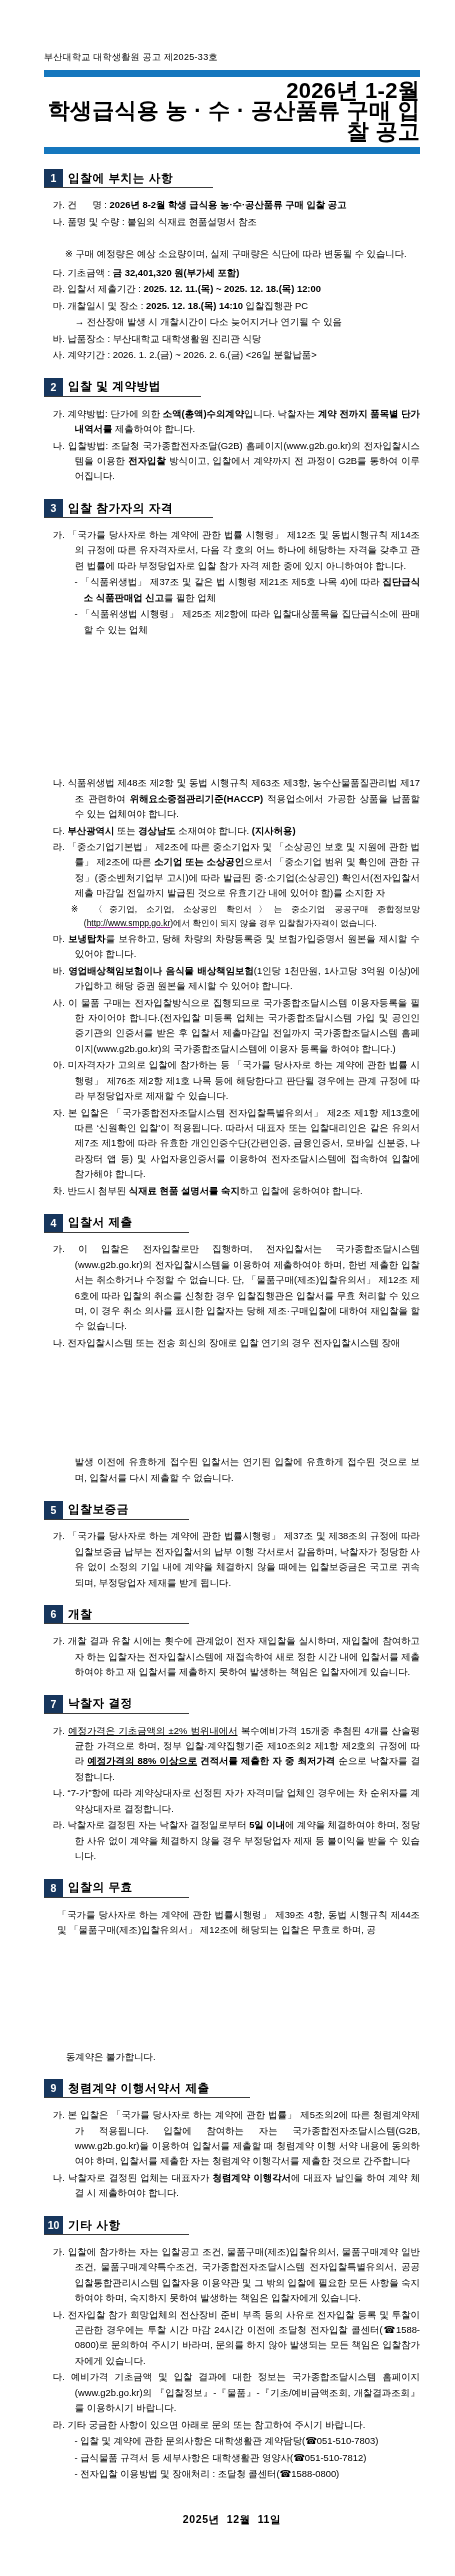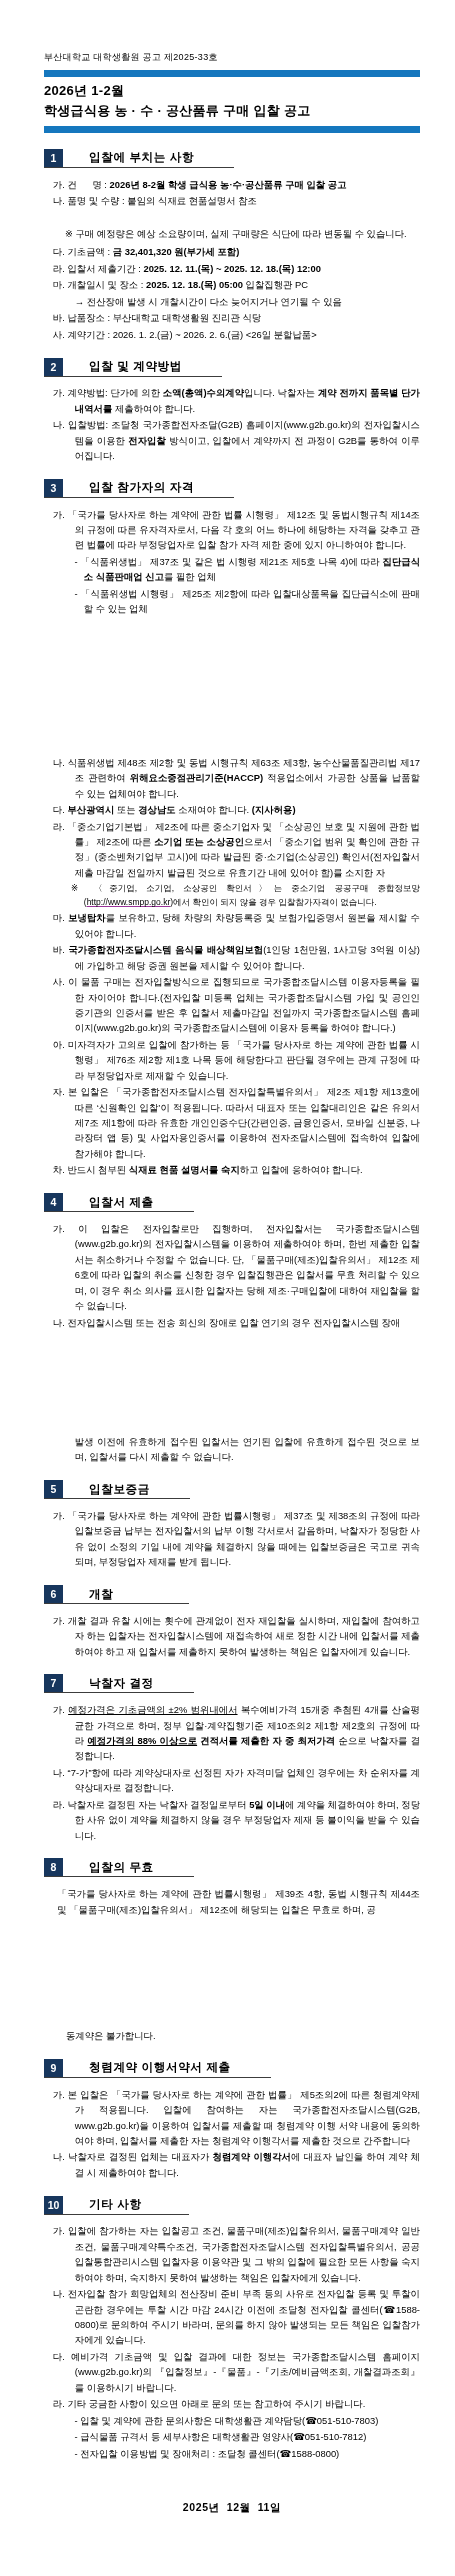--- a/index.html
+++ b/index.html
@@ -6,41 +6,41 @@
   body{
     width:455px;height:2576px;overflow:hidden;background:#ffffff;color:#000;
     font-family:"Liberation Sans","DejaVu Sans",sans-serif;
     -webkit-font-smoothing:antialiased;
   }
   .page{width:455px;height:1892px;position:relative;}
   .content{margin:0 35px 0 44px;}
   .notice-no{padding-top:51px;font-size:9px;letter-spacing:0.3px;}
   .bar{height:7.2px;background:#1577be;margin-top:5.5px;}
   .bar.bottom{margin-top:2.2px;}
-  .doc-title{text-align:left;font-weight:bold;font-size:13px;line-height:20.4px;padding:4.4px 0 2.2px 0;letter-spacing:0.3px;}
+  .doc-title{text-align:right;font-weight:bold;font-size:22px;line-height:20.4px;padding:4.4px 0 2.2px 0;letter-spacing:0.3px;}
   .sec{margin-top:15.4px;margin-bottom:8.8px;}
   .sec-row{display:inline-flex;align-items:stretch;border-bottom:1.7px solid #3c3c3c;padding-right:40px;min-width:105px;}
   .sec-num{min-width:19px;height:18px;background:#17365d;color:#fff;font-size:10.5px;font-weight:bold;
     display:flex;align-items:center;justify-content:center;}
-  .sec-title{font-size:11.6px;font-weight:bold;margin-left:26px;letter-spacing:0.6px;display:flex;align-items:center;}
+  .sec-title{font-size:11.6px;font-weight:bold;margin-left:5px;letter-spacing:0.6px;display:flex;align-items:center;}
   .body{padding-left:8.8px;}
   .p{margin:0 0 1.1px 0;font-size:9.4px;line-height:15.4px;text-align:justify;}
   .ga{padding-left:22px;text-indent:-22px;}
   .dash{padding-left:31px;text-indent:-9.4px;}
   .note{padding-left:26px;text-indent:-13.8px;}
   .note2{padding-left:31px;text-indent:-12.7px;font-size:8.5px;line-height:14px;}
   .arrow{padding-left:22px;}
   .cont{padding-left:22px;}
   .plain{padding-left:4.4px;}
   .cont8{padding-left:13.2px;}
   .b{font-weight:bold;}
   .u{text-decoration:underline;margin-top:35px;}
   .lk{text-decoration:underline;text-decoration-color:#993399;color:#000;}
   .pb{width:100%;}
-  .date-line{text-align:center;font-size:10.5px;font-weight:bold;margin-top:40px;letter-spacing:0.6px;}
+  .date-line{text-align:center;font-size:10.5px;font-weight:bold;margin-top:31px;letter-spacing:0.6px;}
 </style>
 </head>
 <body>
 
 <div class="page">
   <div class="content">
 
     <div class="notice-no">부산대학교 대학생활원 공고 제2025-33호</div>
 
     <div class="bar"></div>
@@ -55,21 +55,21 @@
         <div class="sec-num">1</div>
         <div class="sec-title">입찰에 부치는 사항</div>
       </div>
     </div>
     <div class="body">
         <p class="p ga"><span>가. 건&nbsp;&nbsp;&nbsp;&nbsp;&nbsp;&nbsp;명 : </span><span class="b">2026년 8-2월 학생 급식용 농·수·공산품류 구매 입찰 공고</span></p>
         <p class="p ga"><span>나. 품명 및 수량 : 붙임의 식재료 현품설명서 참조</span></p>
         <p class="p note" style="margin-top: 17px;"><span>※ 구매 예정량은 예상 소요량이며, 실제 구매량은 식단에 따라 변동될 수 있습니다.</span></p>
         <p class="p ga" style="margin-top: 3.3px;"><span>다. 기초금액 : </span><span class="b">금 32,401,320 원(부가세 포함)</span></p>
         <p class="p ga"><span>라. 입찰서 제출기간 : </span><span class="b">2025. 12. 11.(목) ~ 2025. 12. 18.(목) 12:00</span></p>
-        <p class="p ga"><span>마. 개찰일시 및 장소 : </span><span class="b">2025. 12. 18.(목) 05:00</span><span> 입찰집행관 PC</span></p>
+        <p class="p ga"><span>마. 개찰일시 및 장소 : </span><span class="b">2025. 12. 18.(목) 14:10</span><span> 입찰집행관 PC</span></p>
         <p class="p arrow"><span>→ 전산장애 발생 시 개찰시간이 다소 늦어지거나 연기될 수 있음</span></p>
         <p class="p ga"><span>바. 납품장소 : 부산대학교 대학생활원 진리관 식당</span></p>
         <p class="p ga"><span>사. 계약기간 : 2026. 1. 2.(금) ~ 2026. 2. 6.(금) &lt;26일 분할납품&gt;</span></p>
       </div>
 
     <div class="sec">
       <div class="sec-row">
         <div class="sec-num">2</div>
         <div class="sec-title">입찰 및 계약방법</div>
       </div>
@@ -88,21 +88,21 @@
     <div class="body">
         <p class="p ga"><span>가. 「국가를 당사자로 하는 계약에 관한 법률 시행령」 제12조 및 동법시행규칙 제14조의 규정에 따른 유자격자로서, 다음 각 호의 어느 하나에 해당하는 자격을 갖추고 관련 법률에 따라 부정당업자로 입찰 참가 자격 제한 중에 있지 아니하여야 합니다.</span></p>
         <p class="p dash"><span>- 「식품위생법」 제37조 및 같은 법 시행령 제21조 제5호 나목 4)에 따라 </span><span class="b">집단급식소 식품판매업 신고</span><span>를 필한 업체</span></p>
         <p class="p dash"><span>- 「식품위생법 시행령」 제25조 제2항에 따라 입찰대상품목을 집단급식소에 판매할 수 있는 업체</span></p>
         <div class="pb" style="height: 137px;"></div>
         <p class="p ga"><span>나. 식품위생법 제48조 제2항 및 동법 시행규칙 제63조 제3항, 농수산물품질관리법 제17조 관련하여 </span><span class="b">위해요소중점관리기준(HACCP)</span><span> 적용업소에서 가공한 상품을 납품할 수 있는 업체여야 합니다.</span></p>
         <p class="p ga"><span>다. </span><span class="b">부산광역시</span><span> 또는 </span><span class="b">경상남도</span><span> 소재여야 합니다. </span><span class="b">(지사허용)</span></p>
         <p class="p ga"><span>라. 「중소기업기본법」 제2조에 따른 중소기업자 및 「소상공인 보호 및 지원에 관한 법률」 제2조에 따른 </span><span class="b">소기업 또는 소상공인</span><span>으로서 「중소기업 범위 및 확인에 관한 규정」(중소벤처기업부 고시)에 따라 발급된 중·소기업(소상공인) 확인서(전자입찰서 제출 마감일 전일까지 발급된 것으로 유효기간 내에 있어야 함)를 소지한 자</span></p>
         <p class="p note2"><span>※ 〈중기업, 소기업, 소상공인 확인서〉는 중소기업 공공구매 종합정보망(</span><span class="lk">http://www.smpp.go.kr</span><span>)에서 확인이 되지 않을 경우 입찰참가자격이 없습니다.</span></p>
         <p class="p ga"><span>마. </span><span class="b">보냉탑차</span><span>를 보유하고, 당해 차량의 차량등록증 및 보험가입증명서 원본을 제시할 수 있어야 합니다.</span></p>
-        <p class="p ga"><span>바. </span><span class="b">국가종합전자조달시스템 음식물 배상책임보험</span><span>(1인당 1천만원, 1사고당 3억원 이상)에 가입하고 해당 증권 원본을 제시할 수 있어야 합니다.</span></p>
+        <p class="p ga"><span>바. </span><span class="b">영업배상책임보험이나 음식물 배상책임보험</span><span>(1인당 1천만원, 1사고당 3억원 이상)에 가입하고 해당 증권 원본을 제시할 수 있어야 합니다.</span></p>
         <p class="p ga"><span>사. 이 물품 구매는 전자입찰방식으로 집행되므로 국가종합조달시스템 이용자등록을 필 한 자이어야 합니다.(전자입찰 미등록 업체는 국가종합조달시스템 가입 및 공인인증기관의 인증서를 받은 후 입찰서 제출마감일 전일까지 국가종합조달시스템 홈페이지(www.g2b.go.kr)의 국가종합조달시스템에 이용자 등록을 하여야 합니다.)</span></p>
         <p class="p ga"><span>아. 미자격자가 고의로 입찰에 참가하는 등 「국가를 당사자로 하는 계약에 관한 법률 시행령」 제76조 제2항 제1호 나목 등에 해당한다고 판단될 경우에는 관계 규정에 따라 부정당업자로 제재할 수 있습니다.</span></p>
         <p class="p ga"><span>자. 본 입찰은 「국가종합전자조달시스템 전자입찰특별유의서」 제2조 제1항 제13호에 따른 ‘신원확인 입찰’이 적용됩니다. 따라서 대표자 또는 입찰대리인은 같은 유의서 제7조 제1항에 따라 유효한 개인인증수단(간편인증, 금융인증서, 모바일 신분증, 나라장터 앱 등) 및 사업자용인증서를 이용하여 전자조달시스템에 접속하여 입찰에 참가해야 합니다.</span></p>
         <p class="p ga"><span>차. 반드시 첨부된 </span><span class="b">식재료 현품 설명서를 숙지</span><span>하고 입찰에 응하여야 합니다.</span></p>
       </div>
 
     <div class="sec">
       <div class="sec-row">
         <div class="sec-num">4</div>
         <div class="sec-title">입찰서 제출</div>

